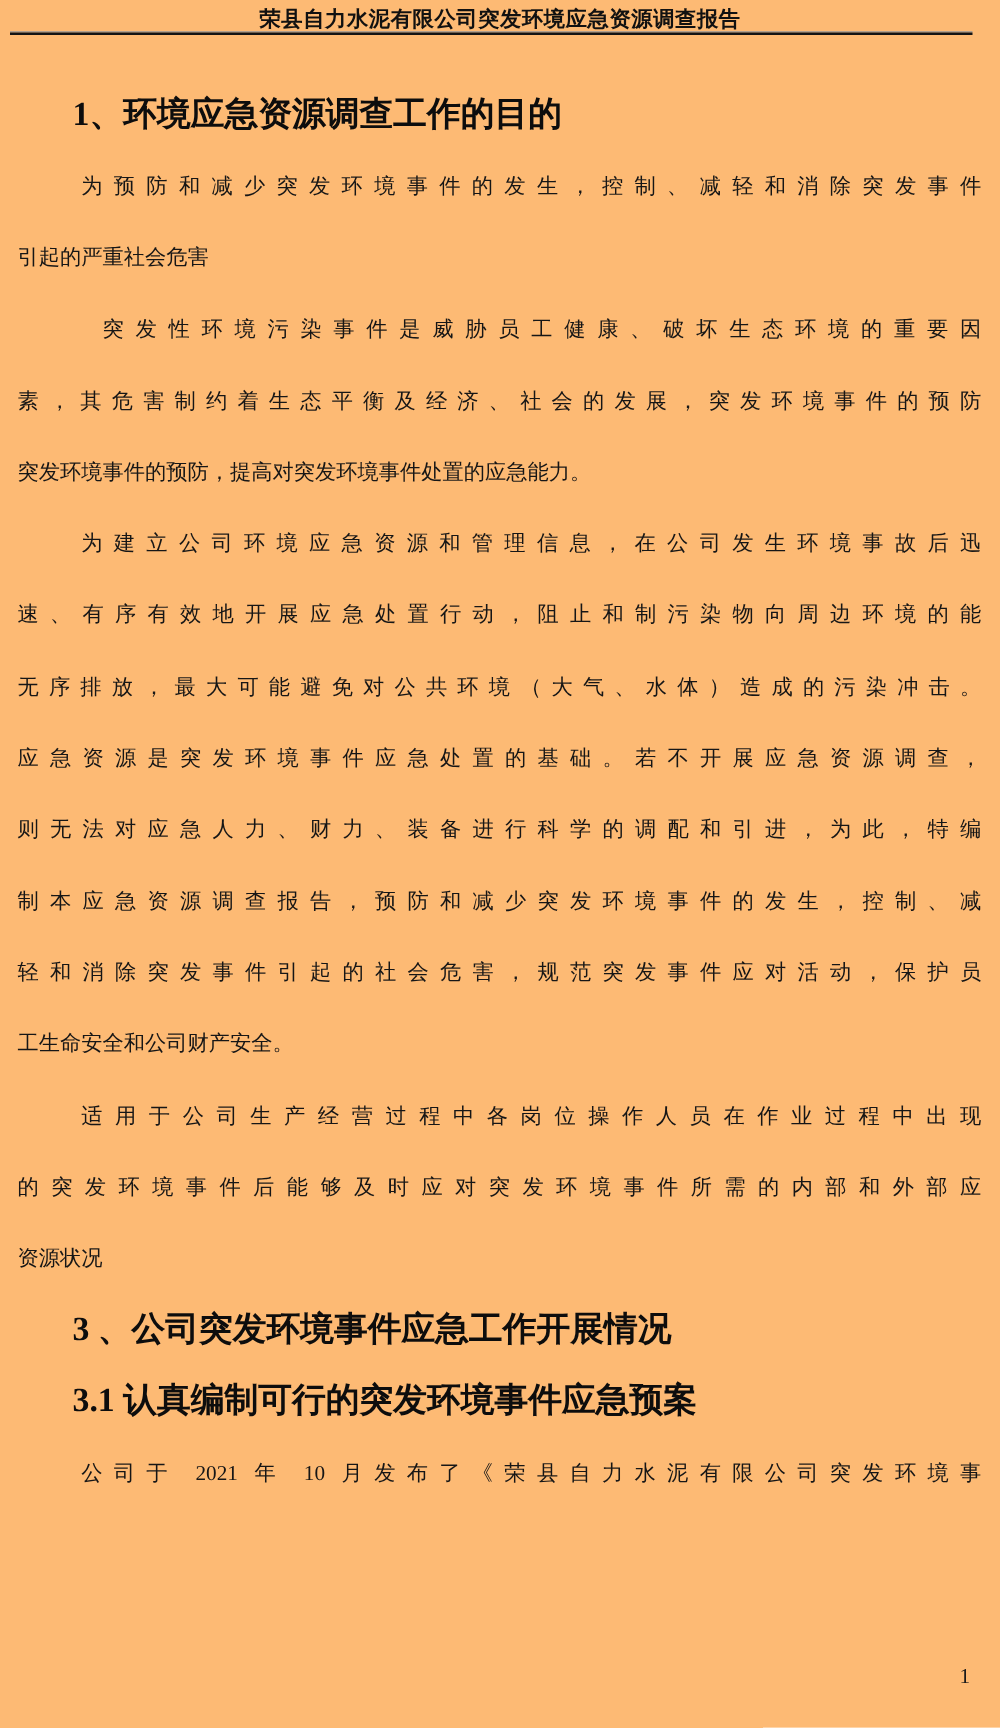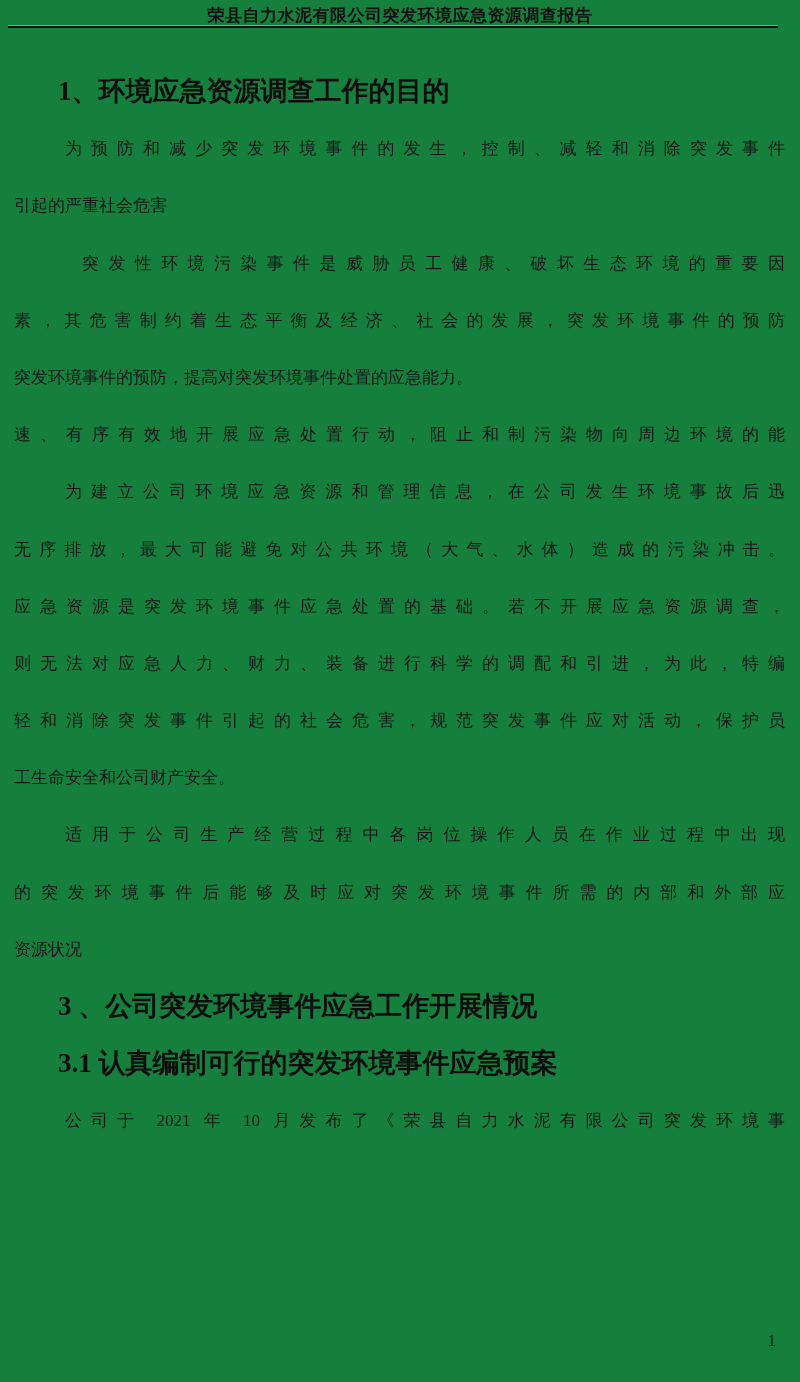--- a/index.html
+++ b/index.html
@@ -11,21 +11,21 @@
     width: 800px;
     height: 1382px;
     position: relative;
     overflow: hidden;
     font-family: "Liberation Serif", "DejaVu Serif", serif;
     color: #161616;
   }
   .page {
     position: absolute;
     inset: 0;
-    background: #15803d;
+    background: #fdba74;
   }
   
   .header-title {
     position: absolute;
     top: 4px;
     left: 0;
     width: 100%;
     text-align: center;
     font-size: 17px;
     font-weight: bold;
@@ -88,25 +88,26 @@
 
   <div class="header-rule"></div>
 
   <div class="doc-flow">
       <div class="line heading ind-heading">1、环境应急资源调查工作的目的</div>
       <div class="line full ind-first">为预防和减少突发环境事件的发生，控制、减轻和消除突发事件</div>
       <div class="line ind-none">引起的严重社会危害</div>
       <div class="line full ind-big">突发性环境污染事件是威胁员工健康、破坏生态环境的重要因</div>
       <div class="line full ind-none">素，其危害制约着生态平衡及经济、社会的发展，突发环境事件的预防</div>
       <div class="line ind-none">突发环境事件的预防，提高对突发环境事件处置的应急能力。</div>
+      <div class="line full ind-first">为建立公司环境应急资源和管理信息，在公司发生环境事故后迅</div>
       <div class="line full ind-none">速、有序有效地开展应急处置行动，阻止和制污染物向周边环境的能</div>
-      <div class="line full ind-first">为建立公司环境应急资源和管理信息，在公司发生环境事故后迅</div>
       <div class="line full ind-none">无序排放，最大可能避免对公共环境（大气、水体）造成的污染冲击。</div>
       <div class="line full ind-none">应急资源是突发环境事件应急处置的基础。若不开展应急资源调查，</div>
       <div class="line full ind-none">则无法对应急人力、财力、装备进行科学的调配和引进，为此，特编</div>
+      <div class="line full ind-none">制本应急资源调查报告，预防和减少突发环境事件的发生，控制、减</div>
       <div class="line full ind-none">轻和消除突发事件引起的社会危害，规范突发事件应对活动，保护员</div>
       <div class="line ind-none">工生命安全和公司财产安全。</div>
       <div class="line full ind-first">适用于公司生产经营过程中各岗位操作人员在作业过程中出现</div>
       <div class="line full ind-none">的突发环境事件后能够及时应对突发环境事件所需的内部和外部应</div>
       <div class="line ind-none">资源状况</div>
       <div class="line heading ind-heading">3 、公司突发环境事件应急工作开展情况</div>
       <div class="line heading ind-heading">3.1 认真编制可行的突发环境事件应急预案</div>
       <div class="line full ind-first">公司于 2021 年 10 月发布了《荣县自力水泥有限公司突发环境事</div>
     </div>
 

